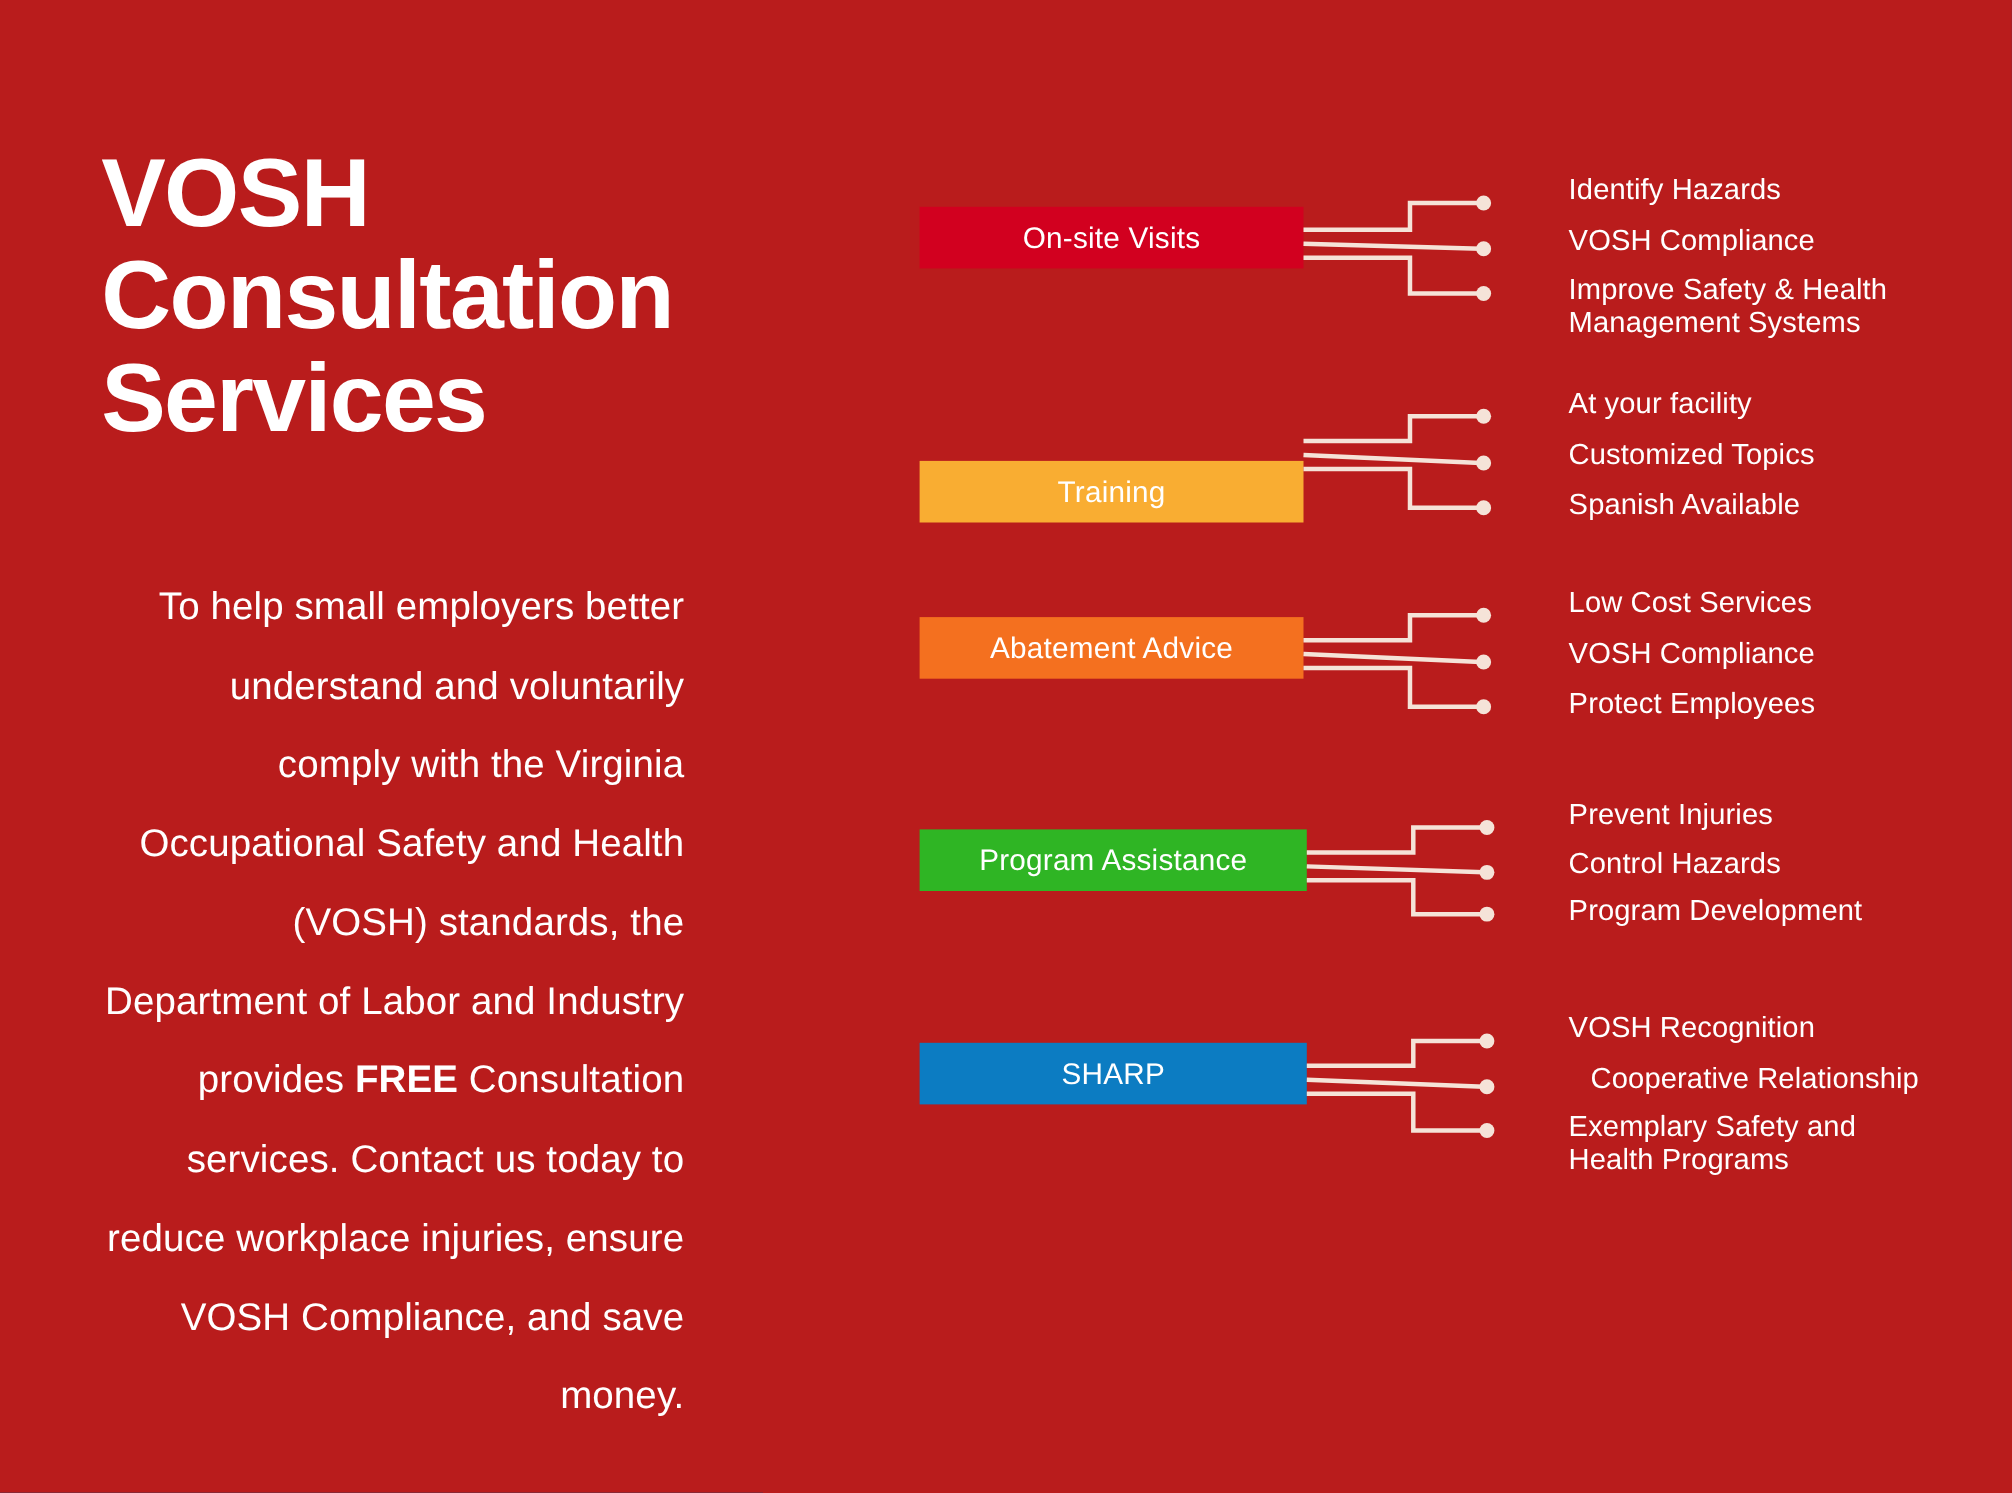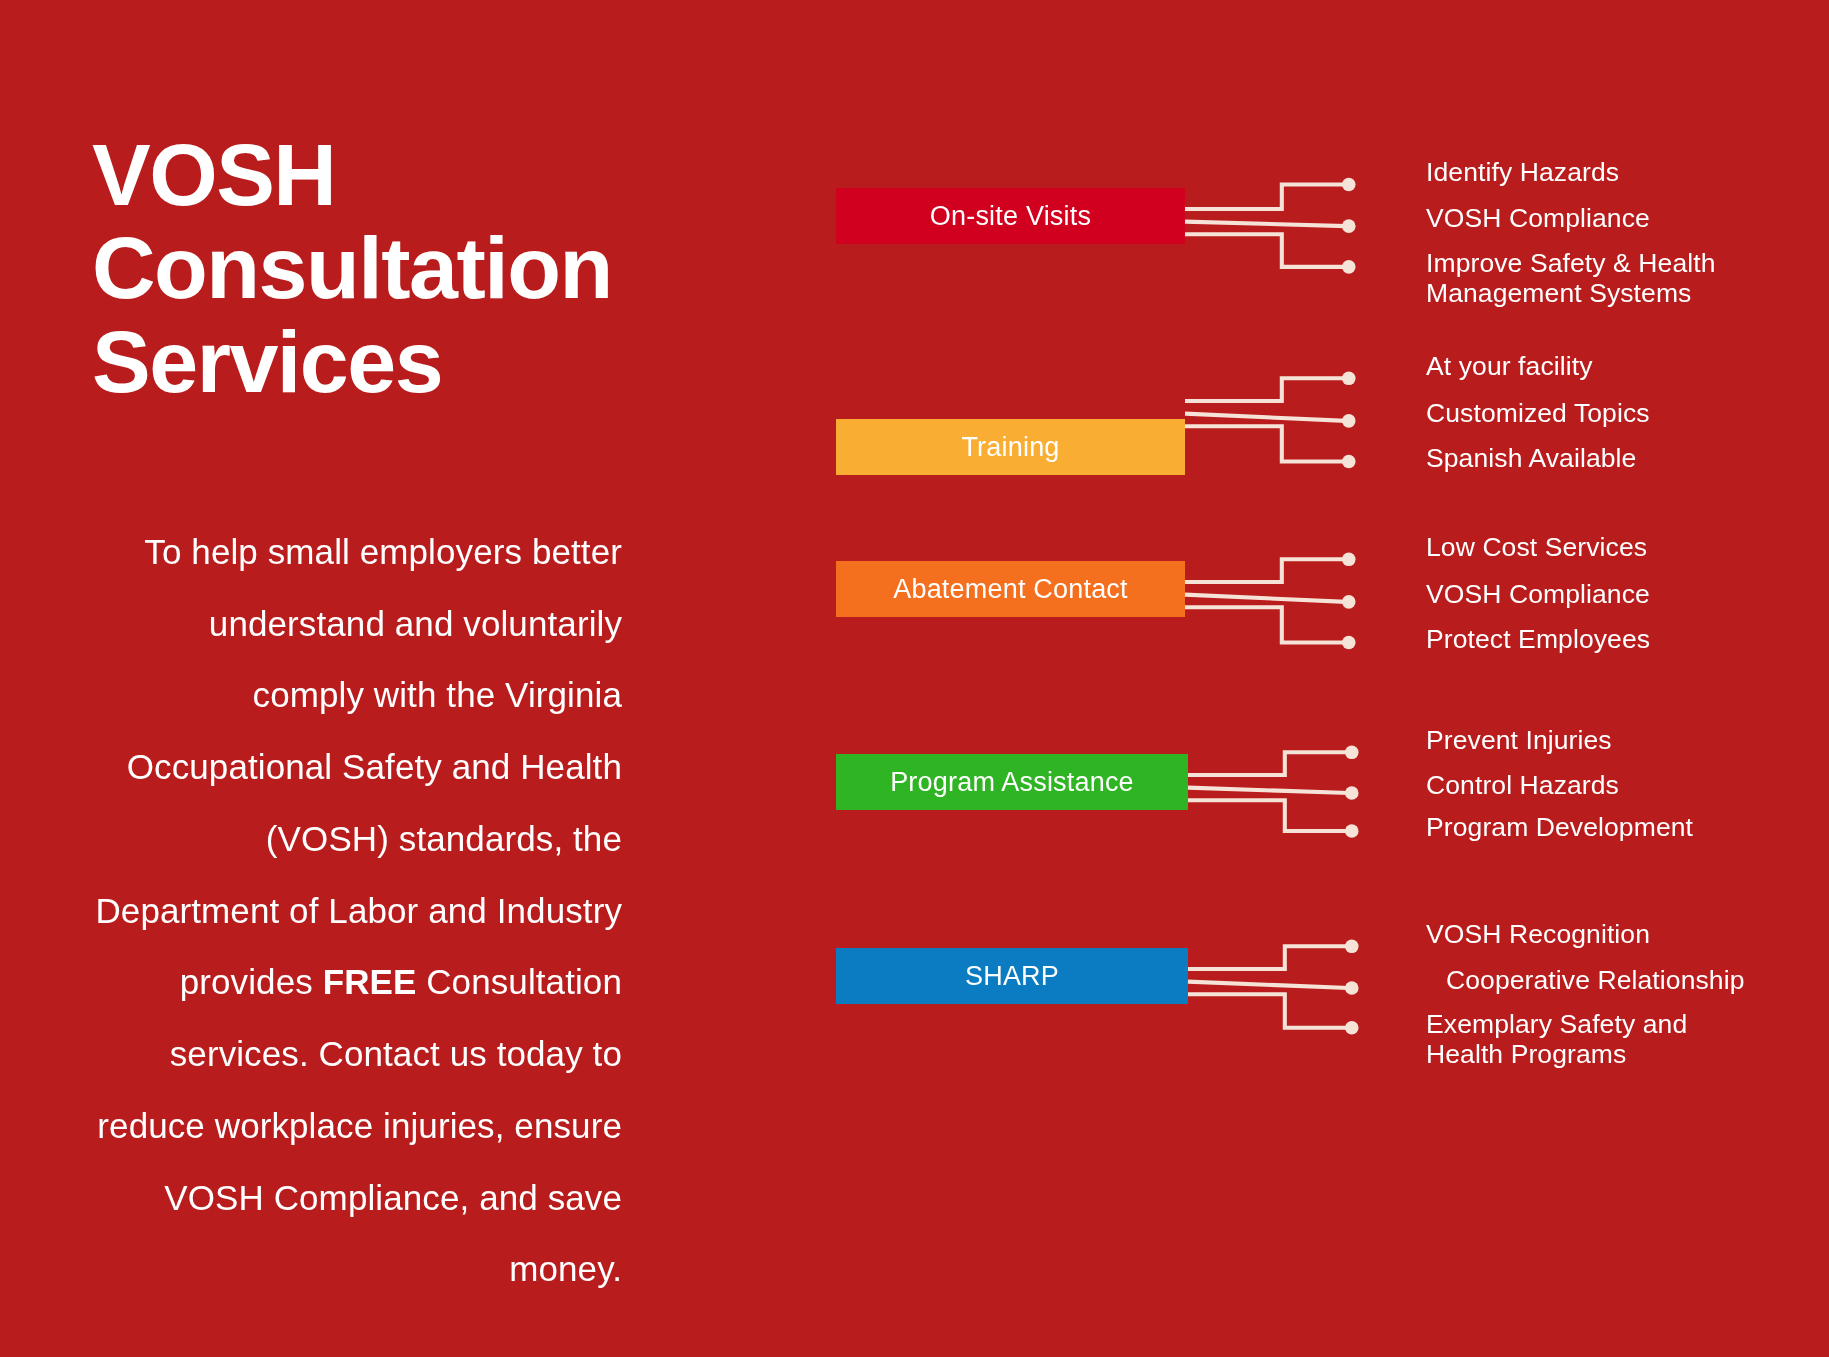--- a/index.html
+++ b/index.html
@@ -150,21 +150,21 @@
           <circle cx="181" cy="109" r="7.5" fill="#f5e3d8"></circle>
         </svg>
         <div class="branch-list">
           <div class="branch-item" style="top: 0px;">At your facility</div>
           <div class="branch-item" style="top: 47px;">Customized Topics</div>
           <div class="branch-item" style="top: 92px;">Spanish Available</div>
         </div>
       </div>
       <div class="service-group" style="top: 533px;">
         <div class="service-bar" style="background: rgb(244, 112, 31); top: 28px; width: 349px;">
-          <span class="service-bar-label">Abatement Contact</span>
+          <span class="service-bar-label">Abatement Advice</span>
         </div>
         <svg class="connectors" width="210" height="230" viewBox="0 0 210 230" style="left: 349px;">
           <path d="M0,42 L107,42 L107,17 L178,17" fill="none" stroke="#f5e3d8" stroke-width="4.5" stroke-linejoin="miter" stroke-linecap="butt"></path>
           <circle cx="181" cy="17" r="7.5" fill="#f5e3d8"></circle>
           <path d="M0,56 L178,64" fill="none" stroke="#f5e3d8" stroke-width="4.5" stroke-linejoin="miter" stroke-linecap="butt"></path>
           <circle cx="181" cy="64" r="7.5" fill="#f5e3d8"></circle>
           <path d="M0,70 L107,70 L107,109 L178,109" fill="none" stroke="#f5e3d8" stroke-width="4.5" stroke-linejoin="miter" stroke-linecap="butt"></path>
           <circle cx="181" cy="109" r="7.5" fill="#f5e3d8"></circle>
         </svg>
         <div class="branch-list">

